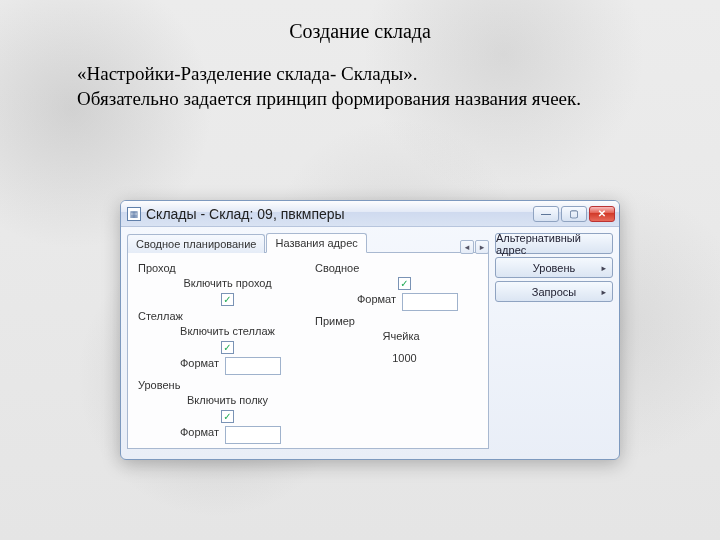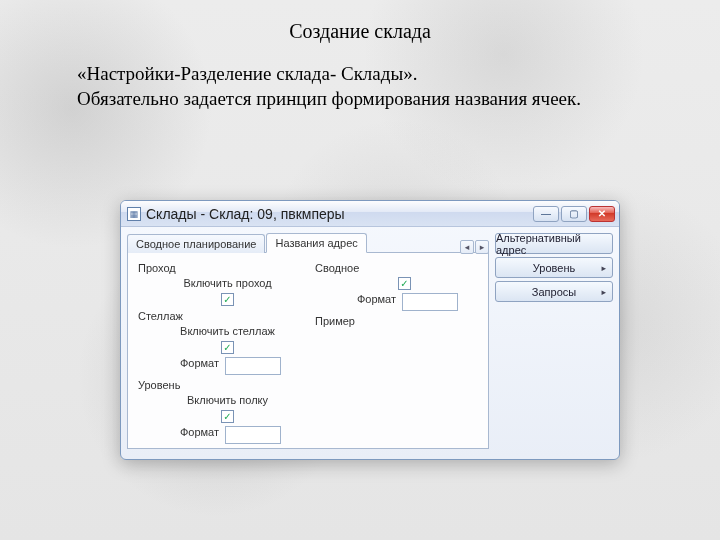--- a/index.html
+++ b/index.html
@@ -240,20 +240,24 @@
               </div>
               <div class="row fmt-row">
                 <span class="lab">Формат</span>
                 <input class="txt" value="" style="">
               </div>
             </div>
             <div class="section">
               <div class="row">
                   <span class="lab">Пример</span>
                 </div>
+              <div class="row indent" style="gap:10px;">
+                <span class="lab" style="width:44px;">Ячейка</span>
+                <span class="lab">1000</span>
+              </div>
             </div>
           </div>
         </div>
       </div>
     </div>
 
     <div class="right">
       <div class="sidebtn">
         <span>Альтернативный адрес</span>
       </div>

